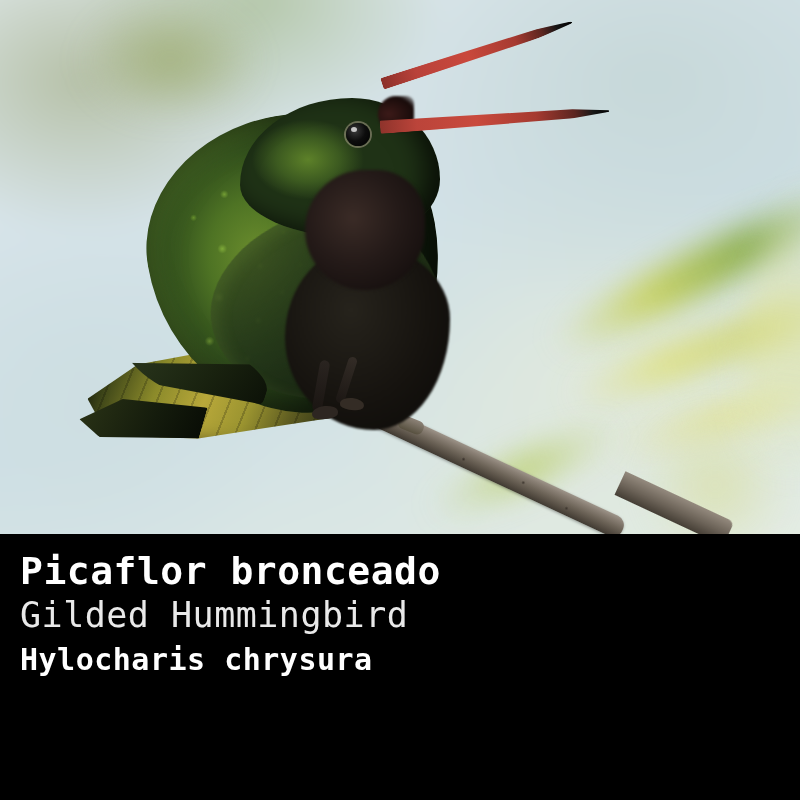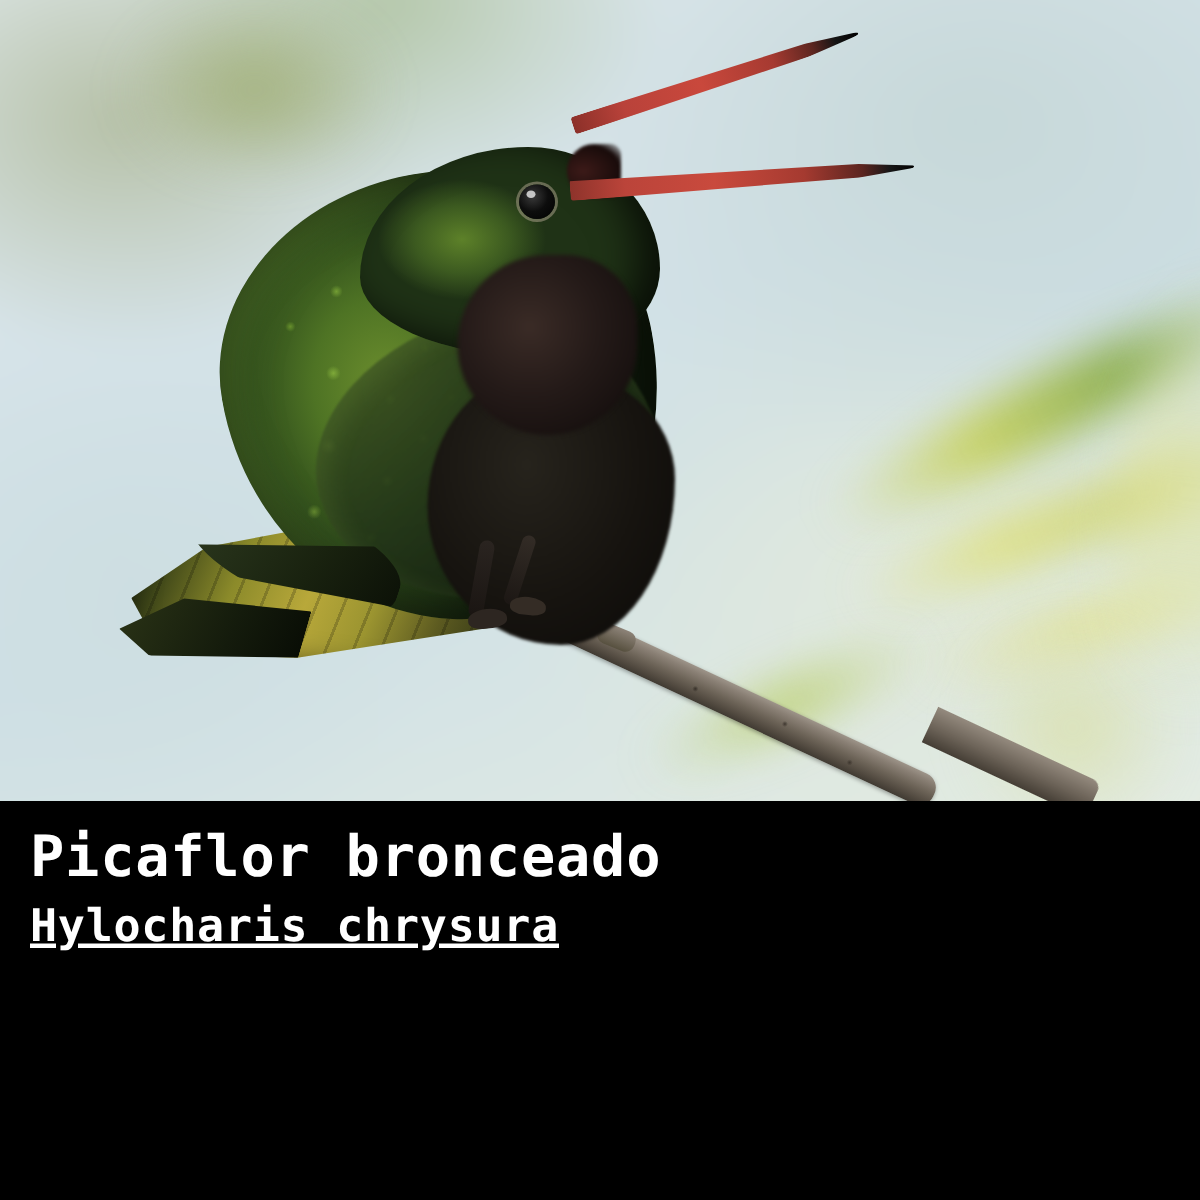--- a/index.html
+++ b/index.html
@@ -160,21 +160,21 @@
       border-radius:50% 50% 40% 40%;background:#342c25;transform:rotate(6deg);}
 
   
   #banner{position:absolute;left:0;top:534px;width:800px;height:266px;background:#000;}
   #titles{position:absolute;left:20px;top:14px;width:600px;}
   .l1{color:#fff;font-size:38px;line-height:46px;font-weight:700;letter-spacing:.5px;
       white-space:nowrap;}
   .l2{color:#e9e9e9;font-size:35px;line-height:42px;font-weight:400;letter-spacing:.5px;
       white-space:nowrap;}
   .l3{color:#fff;font-size:30px;line-height:40px;font-weight:700;letter-spacing:.5px;
-      white-space:nowrap;margin-top:4px;text-decoration:underline;}
+      white-space:nowrap;margin-top:4px;}
 </style>
 </head>
 <body>
 
 <div id="card">
 
   <div id="photo">
     <div id="bgbase"></div>
     <div class="leaf" id="lf5"></div>
     <div class="leaf" id="lf1"></div>
@@ -208,17 +208,18 @@
       <div id="billU"></div>
       <div id="eye"></div>
       <div id="eyeglint"></div>
     </div>
   </div>
 
   <div id="banner">
 
     <div id="titles">
       <div class="l1">Picaflor bronceado</div>
+      <div class="l2">Gilded Hummingbird</div>
       <div class="l3">Hylocharis chrysura</div>
     </div>
 
   </div>
 </div>
 
 </body></html>

